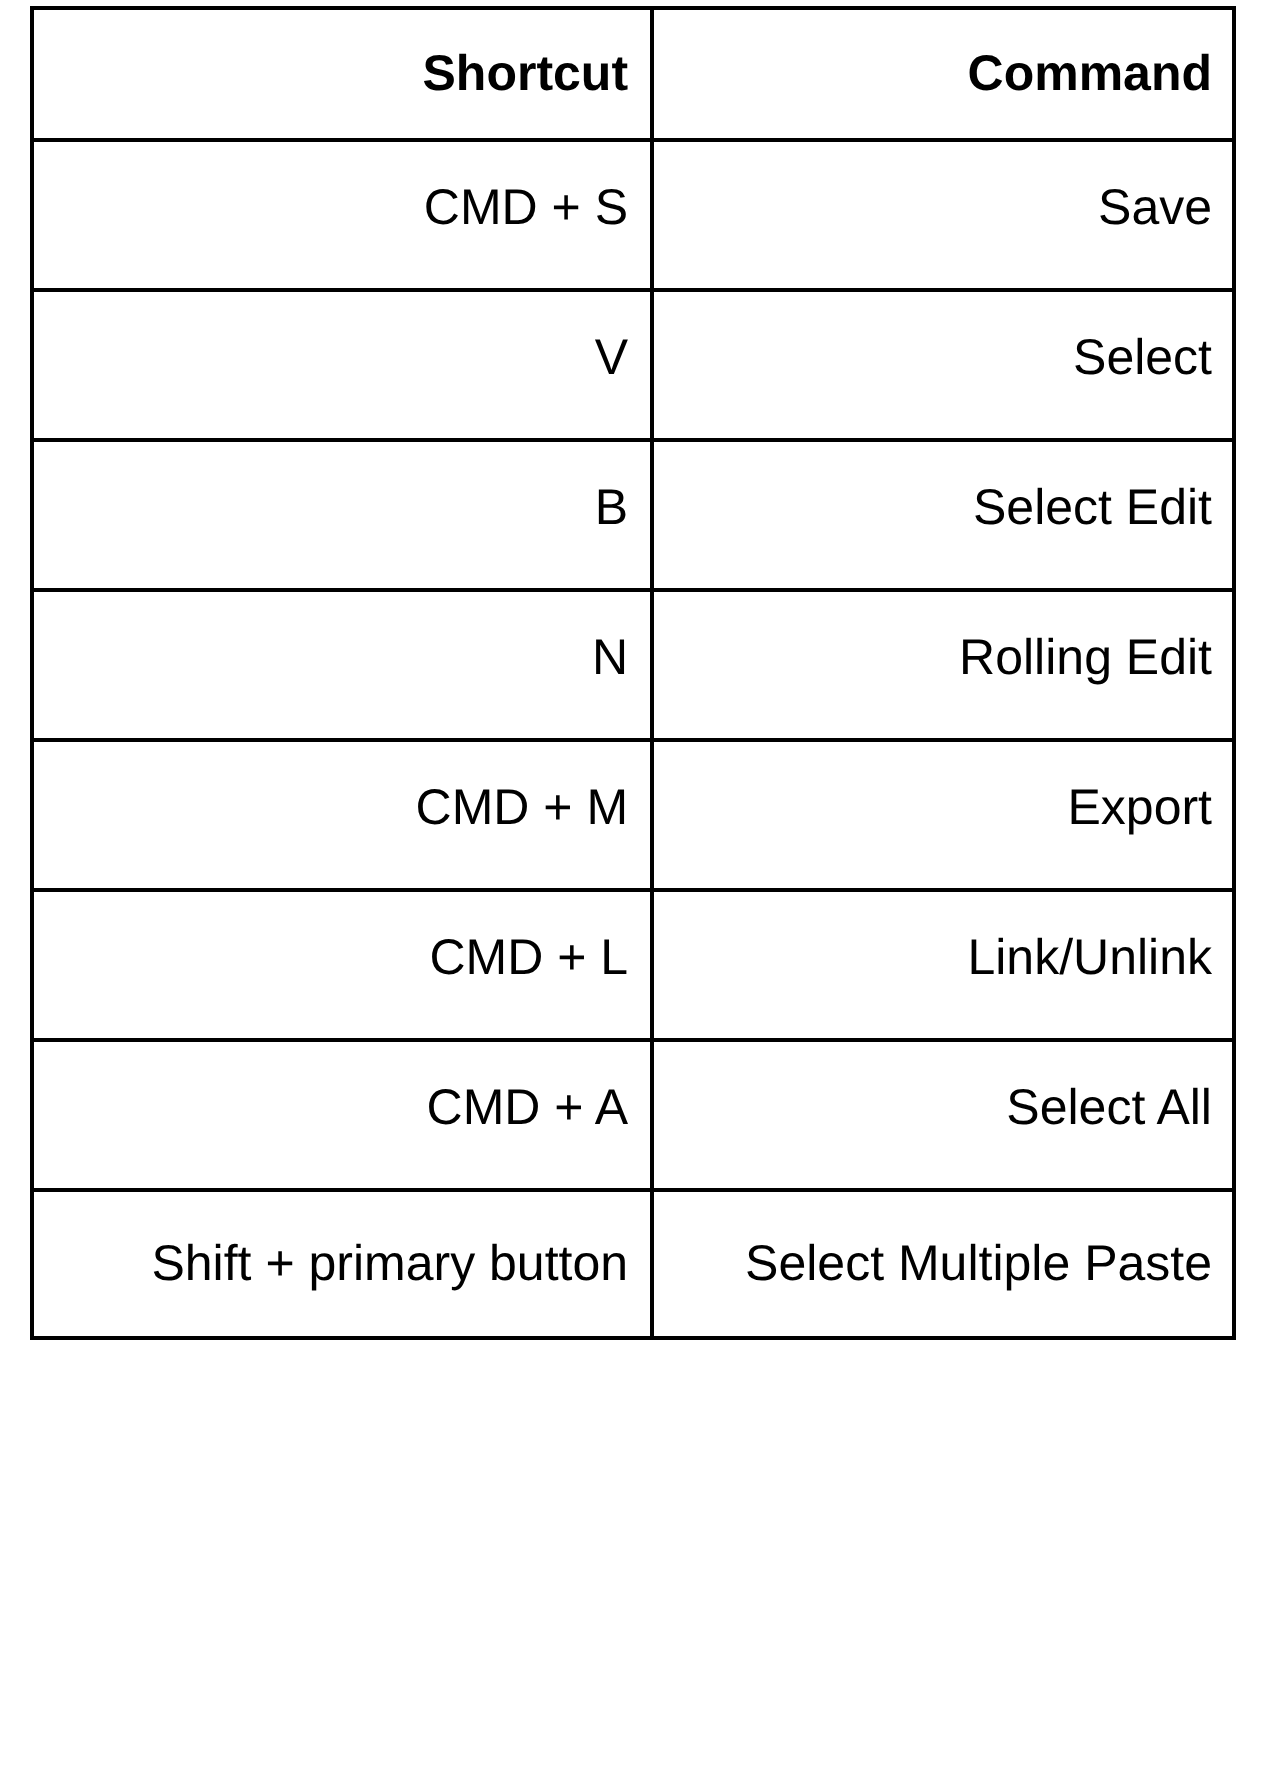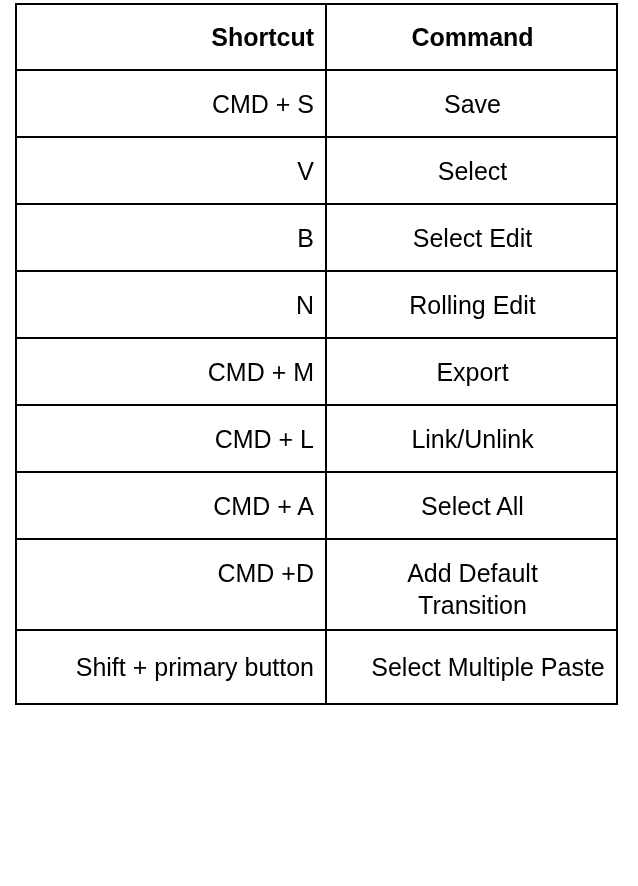--- a/index.html
+++ b/index.html
@@ -42,38 +42,38 @@
     padding: 0;
   }
 
   
   .cell-shortcut {
     text-align: right;
     padding: 17px 11px 15px 10px;
     white-space: pre-line;
   }
   .cell-command {
-    text-align: center;
+    text-align: right;
     padding: 17px 10px 15px 12px;
     white-space: pre-line;
   }
 
   thead th .cell-shortcut,
   thead th .cell-command {
     font-weight: bold;
     padding-top: 16px;
     padding-bottom: 16px;
   }
 
   
   tr.row-header .cell-shortcut,
   tr.row-header .cell-command { min-height: 29px; }
 
   tr.row-single .cell-shortcut,
-  tr.row-single .cell-command { min-height: 29px; padding-bottom: 16px; }
+  tr.row-single .cell-command { min-height: 29px; padding-bottom: 24px; }
 
   tr.row-double .cell-shortcut,
   tr.row-double .cell-command { min-height: 61px; padding-bottom: 8px; }
 
   tr.row-compact .cell-shortcut,
   tr.row-compact .cell-command { min-height: 29px; padding-top: 20px; padding-bottom: 20px; margin-left: 31px; }
 </style>
 </head>
 <body>
 
@@ -143,29 +143,20 @@
           </td>
         </tr>
         <tr class="row-single">
           <td>
             <div class="cell-shortcut">CMD + A</div>
           </td>
           <td>
             <div class="cell-command">Select All</div>
           </td>
         </tr>
-        <tr class="row-double">
-          <td>
-            <div class="cell-shortcut">CMD +D</div>
-          </td>
-          <td>
-            <div class="cell-command">Add Default
-Transition</div>
-          </td>
-        </tr>
         <tr class="row-compact">
           <td>
             <div class="cell-shortcut">Shift + primary button</div>
           </td>
           <td>
             <div class="cell-command">Select Multiple Paste</div>
           </td>
         </tr>
       </tbody>
   </table>

